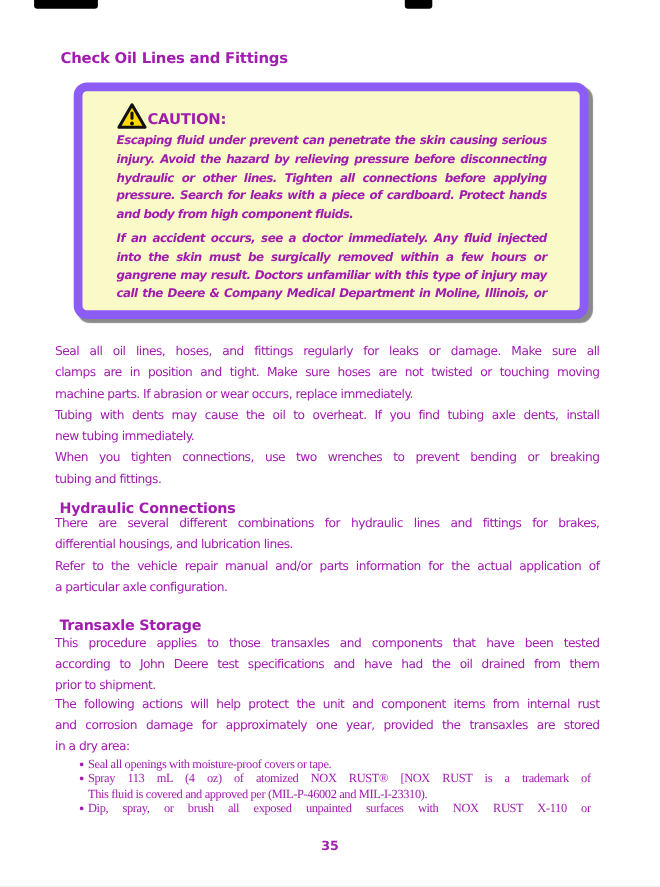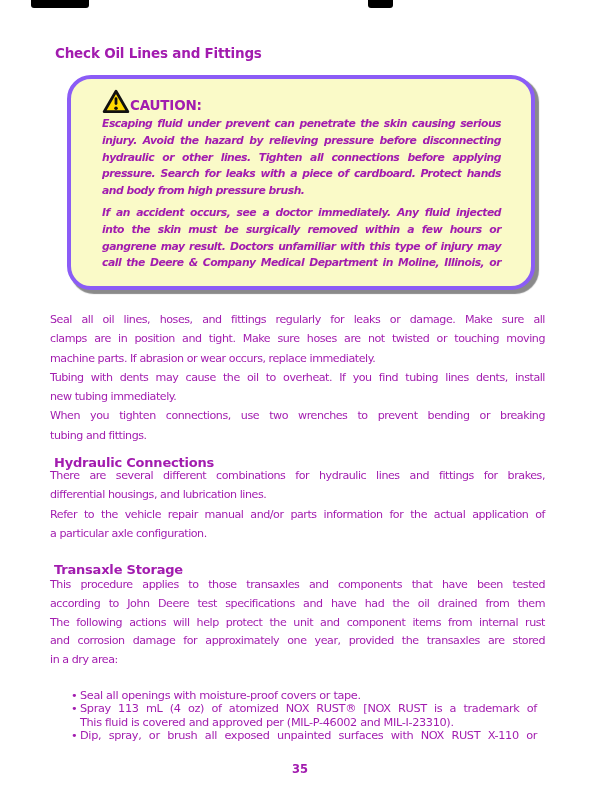--- a/index.html
+++ b/index.html
@@ -13,21 +13,21 @@
   .edge-mark.m1 { left:31px; width:58px; }
   .edge-mark.m2 { left:368px; width:25px; }
 
   .h-main { position:absolute; left:55px; top:45px; margin:0; font-size:13.5px; font-weight:bold; letter-spacing:-0.2px; }
   .h-sub  { position:absolute; left:54px; margin:0; font-size:13px; font-weight:bold; letter-spacing:-0.2px; }
   .h-sub.h2 { top:455px;text-align:right; }
   .h-sub.h3 { top:562px; }
 
   .caution-box {
     position:absolute; left:67px; top:75px; width:468px; height:215px;
-    box-sizing:border-box; border:4px solid #8b5cf6; border-radius:24px;
+    box-sizing:border-box; border:8px solid #8b5cf6; border-radius:12px;
     background:#FAFAC8; box-shadow:3.5px 3.5px 1px #8a8a8a;
   }
   .caution-head { display:flex; align-items:flex-end; margin:10px 0 2px 31px; }
   .caution-head svg { display:block; }
   .caution-label { font-size:13.5px; font-weight:bold; line-height:1; padding-bottom:2px; margin-left:0px; letter-spacing:-0.2px; }
   .cparas { margin:1px 30px 0 31px; }
   .cparas .para { font-size:10.8px; font-weight:bold; font-style:italic; letter-spacing:-0.5px; line-height:16.8px; }
   .cparas .para + .para { margin-top:5px; }
 
   .body-block { position:absolute; left:50px; width:495px; }
@@ -36,21 +36,21 @@
   .body-block.b2 { top:466px; }
   .body-block.b3 { top:576px; }
   .body-block.b3 .para { line-height:18.8px; }
 
   .jline { text-align:justify; text-align-last:justify; }
   .jline.last { text-align-last:left; }
 
   .bullets { position:absolute; left:71px; top:689px; width:466px; }
   .bullet-item { display:flex; font-size:11.3px; letter-spacing:-0.35px; line-height:13.4px; }
   .bullet-marker { width:9px; flex:0 0 9px; text-align:left; }
-  .bullet-lines { flex:1 1 auto; min-width:0; }
+  .bullet-lines { flex:1 1 auto; min-width:0;font-family:Liberation Serif, serif; }
 
   .pagenum { position:absolute; left:0; top:762px; width:100%; text-align:center; font-size:11.5px; font-weight:bold; }
 </style>
 </head>
 <body>
 
 <div class="page">
 
   <div class="edge-mark m1"></div>
   <div class="edge-mark m2"></div>
@@ -65,39 +65,39 @@
         <circle cx="15" cy="20.8" r="1.9" fill="#111111"></circle>
       </svg>
       <span class="caution-label">CAUTION:</span>
     </div>
     <div class="cparas">
         <div class="para">
           <div class="jline">Escaping fluid under prevent can penetrate the skin causing serious</div>
           <div class="jline">injury. Avoid the hazard by relieving pressure before disconnecting</div>
           <div class="jline">hydraulic or other lines. Tighten all connections before applying</div>
           <div class="jline">pressure. Search for leaks with a piece of cardboard. Protect hands</div>
-          <div class="jline last">and body from high pressure brush.</div>
+          <div class="jline last">and body from high component fluids.</div>
         </div>
         <div class="para">
           <div class="jline">If an accident occurs, see a doctor immediately. Any fluid injected</div>
           <div class="jline">into the skin must be surgically removed within a few hours or</div>
           <div class="jline">gangrene may result. Doctors unfamiliar with this type of injury may</div>
           <div class="jline">call the Deere &amp; Company Medical Department in Moline, Illinois, or</div>
         </div>
       </div>
   </div>
 
   <div class="body-block b1">
       <div class="para">
         <div class="jline">Seal all oil lines, hoses, and fittings regularly for leaks or damage. Make sure all</div>
         <div class="jline">clamps are in position and tight. Make sure hoses are not twisted or touching moving</div>
         <div class="jline last">machine parts. If abrasion or wear occurs, replace immediately.</div>
       </div>
       <div class="para">
-        <div class="jline">Tubing with dents may cause the oil to overheat. If you find tubing lines dents, install</div>
+        <div class="jline">Tubing with dents may cause the oil to overheat. If you find tubing axle dents, install</div>
         <div class="jline last">new tubing immediately.</div>
       </div>
       <div class="para">
         <div class="jline">When you tighten connections, use two wrenches to prevent bending or breaking</div>
         <div class="jline last">tubing and fittings.</div>
       </div>
     </div>
 
   <h2 class="h-sub h2">Hydraulic Connections</h2>
   <div class="body-block b2">
@@ -109,20 +109,21 @@
         <div class="jline">Refer to the vehicle repair manual and/or parts information for the actual application of</div>
         <div class="jline last">a particular axle configuration.</div>
       </div>
     </div>
 
   <h2 class="h-sub h3">Transaxle Storage</h2>
   <div class="body-block b3">
       <div class="para">
         <div class="jline">This procedure applies to those transaxles and components that have been tested</div>
         <div class="jline">according to John Deere test specifications and have had the oil drained from them</div>
+        <div class="jline last">prior to shipment.</div>
       </div>
       <div class="para">
         <div class="jline">The following actions will help protect the unit and component items from internal rust</div>
         <div class="jline">and corrosion damage for approximately one year, provided the transaxles are stored</div>
         <div class="jline last">in a dry area:</div>
       </div>
     </div>
 
   <div class="bullets">
       <div class="bullet-item">

